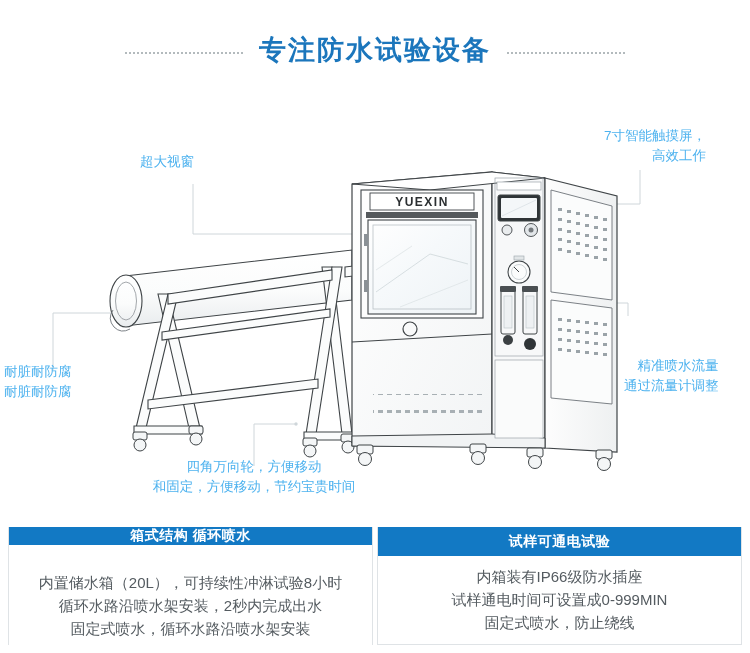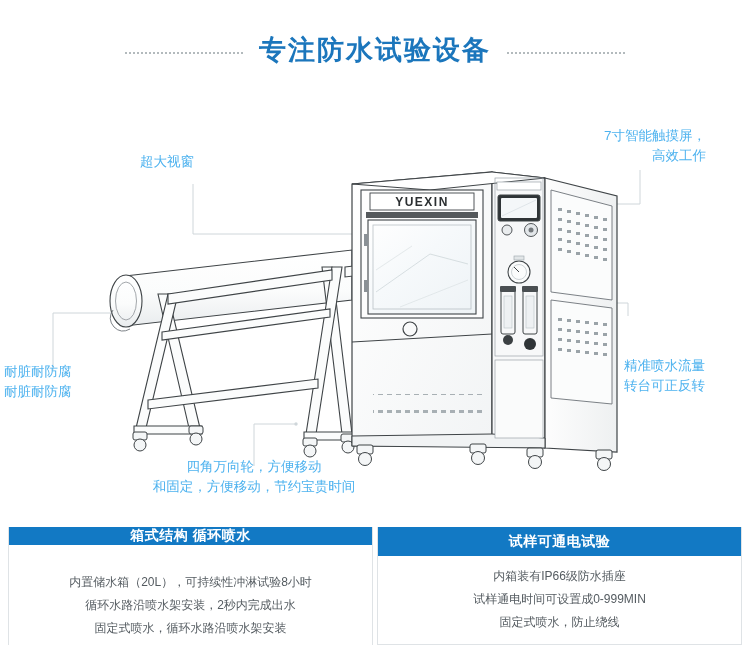--- a/index.html
+++ b/index.html
@@ -95,21 +95,21 @@
     flex: 1;
     background: #ffffff;
     display: flex;
     flex-direction: column;
     align-items: center;
     justify-content: center;
     gap: 2px;
     padding: 4px 0 6px;
   }
   .spec-line {
-    font-size: 12px;
+    font-size: 15px;
     line-height: 21px;
     color: #545b60;
     white-space: nowrap;
   }
 </style>
 </head>
 <body>
 
 <div class="header">
   <div class="dotline"></div>
@@ -375,21 +375,21 @@
   <div>超大视窗</div>
 </div>
 
 <div class="anno center" id="anno-touchscreen">
   <div>7寸智能触摸屏，</div>
   <div>高效工作</div>
 </div>
 
 <div class="anno center" id="anno-flow">
   <div>精准喷水流量</div>
-  <div>转台可正反转</div>
+  <div>通过流量计调整</div>
 </div>
 
 <div class="anno center" id="anno-steel">
   <div>耐脏耐防腐</div>
   <div>耐脏耐防腐</div>
 </div>
 
 <div class="anno" id="anno-casters">
   <div>四角万向轮，方便移动</div>
   <div>和固定，方便移动，节约宝贵时间</div>

